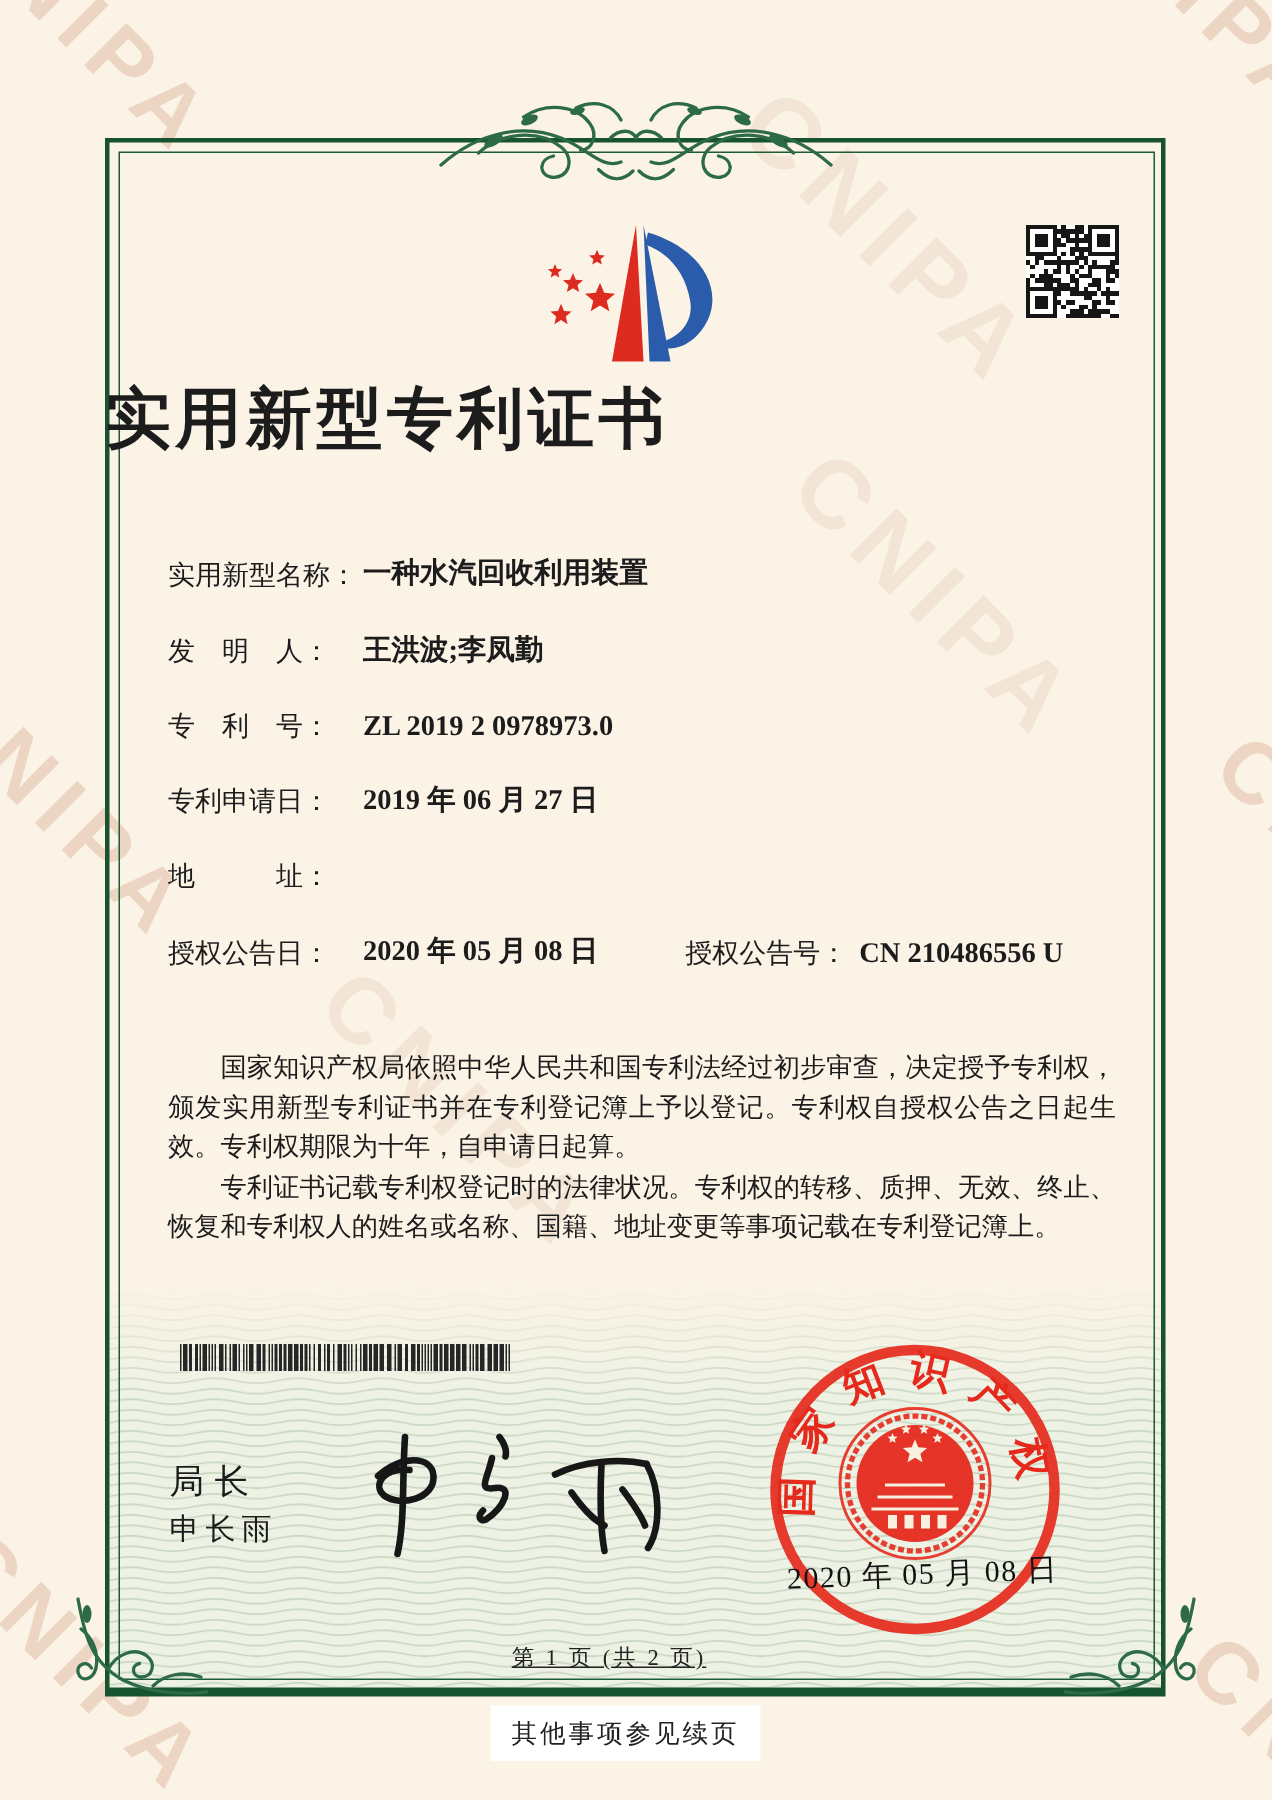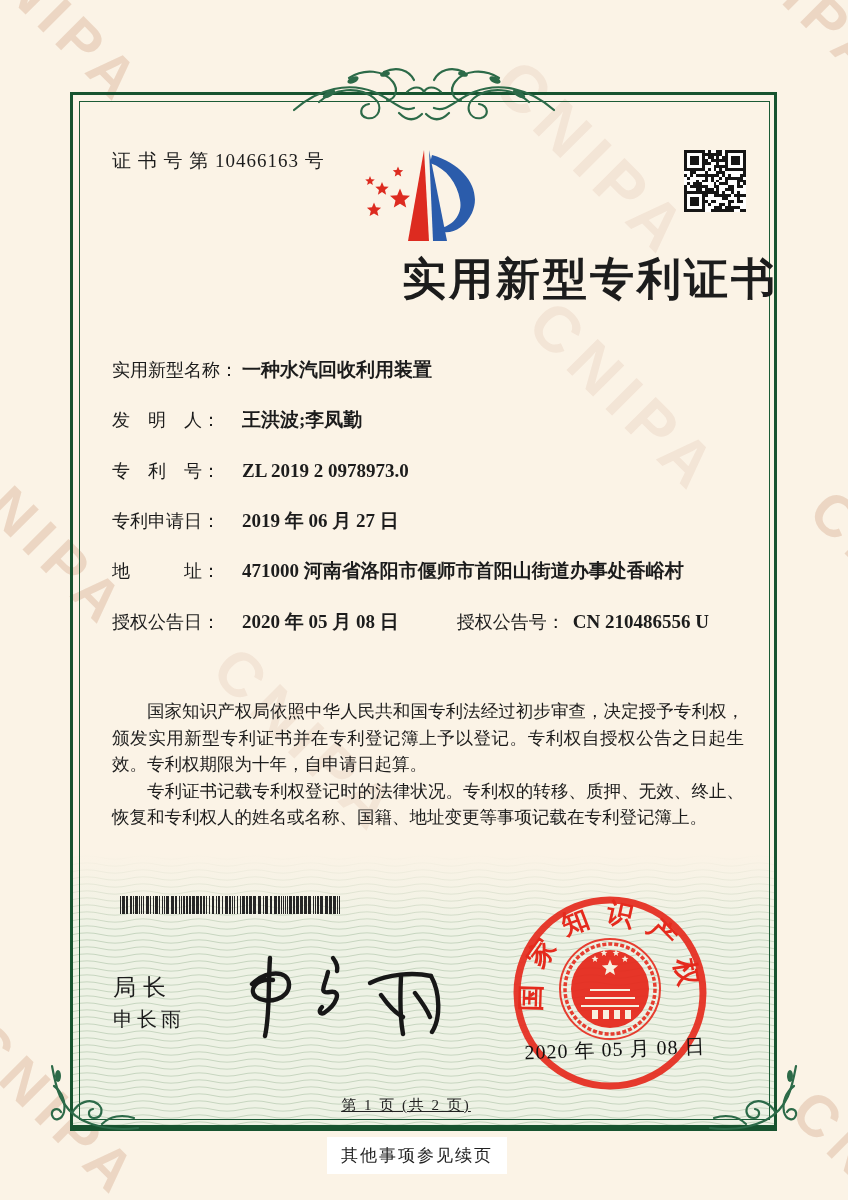--- a/index.html
+++ b/index.html
@@ -23,25 +23,25 @@
   .frame-inner{position:absolute;z-index:3;left:79px;top:101px;width:689px;height:1017px;
                border:1px solid #1b5b36;}
   .ornament{position:absolute;z-index:4;}
   .orn-right{transform:scaleX(-1);}
 
   .content{position:absolute;z-index:5;left:0;top:0;width:848px;height:1200px;}
 
   .cert-no{position:absolute;left:112px;top:148px;font-size:19px;letter-spacing:1px;}
   .logo{position:absolute;left:356px;top:138px;}
   .qr{position:absolute;left:684px;top:150px;}
-  .title{position:absolute;left:70px;top:250px;width:708px;text-align:right;
+  .title{position:absolute;left:70px;top:250px;width:708px;text-align:left;
          font-size:44px;font-weight:600;letter-spacing:3px;}
 
   .fields{position:absolute;left:112px;top:345px;width:640px;}
-  .field-row{display:flex;align-items:center;height:50.3px;font-size:19px;}
+  .field-row{display:flex;align-items:flex-end;height:50.3px;font-size:19px;}
   .f-label{width:130px;flex-shrink:0;font-size:18px;}
   .f-label2{margin-left:58px;width:116px;flex-shrink:0;font-size:18px;}
   .f-value{white-space:nowrap;font-weight:bold;}
 
   .body-text{position:absolute;left:112px;top:698px;width:632px;
              font-size:17.5px;line-height:26.5px;text-align:justify;}
   .body-text p{margin:0;text-indent:2em;}
 
   .barcode{position:absolute;left:120px;top:896px;}
 
@@ -124,21 +124,20 @@
         <path d="M12,28 C20,34 24,44 22,54 C20,62 12,64 10,57 C9,51 16,49 19,54"></path>
         <path d="M30,55 C36,44 48,40 56,46 C62,51 60,60 52,60 C46,60 45,52 51,51"></path>
         <path d="M60,66 C68,58 80,56 92,60"></path>
         <ellipse cx="16" cy="18" rx="3" ry="6" fill="#2c6a48" stroke="none"></ellipse>
       </g>
     </svg>
   </div>
 
   <div class="content">
 
-    <div class="cert-no">证 书 号 第 10466163 号</div>
 
     <div class="logo">
       <svg width="122" height="110" viewBox="0 0 122 110">
         <polygon points="68,12 73,103 52,103" fill="#dd2b20"></polygon>
         <polygon points="73,12 91,103 77,103" fill="#2b5cab"></polygon>
         <path d="M76,17 C110,27 126,53 116,75 C108,92 91,99 80,91 C96,89 107,77 104,62 C101,45 91,31 74,25 Z" fill="#2b5cab"></path>
         <polygon fill="#dd2b20" points="44.0,50.5 46.8,57.2 54.0,57.8 48.5,62.5 50.2,69.5 44.0,65.7 37.8,69.5 39.5,62.5 34.0,57.8 41.2,57.2"></polygon>
         <polygon fill="#dd2b20" points="26.0,44.0 27.9,48.5 32.7,48.8 29.0,52.0 30.1,56.7 26.0,54.1 21.9,56.7 23.0,52.0 19.3,48.8 24.1,48.5"></polygon>
         <polygon fill="#dd2b20" points="42.0,28.5 43.5,32.0 47.2,32.3 44.4,34.8 45.2,38.4 42.0,36.5 38.8,38.4 39.6,34.8 36.8,32.3 40.5,32.0"></polygon>
         <polygon fill="#dd2b20" points="14.0,38.0 15.3,41.2 18.8,41.5 16.1,43.7 16.9,47.0 14.0,45.3 11.1,47.0 11.9,43.7 9.2,41.5 12.7,41.2"></polygon>
@@ -420,21 +419,20 @@
       <div class="field-row">
         <span class="f-label">专　利　号：</span>
         <span class="f-value">ZL 2019 2 0978973.0</span>
       </div>
       <div class="field-row">
         <span class="f-label">专利申请日：</span>
         <span class="f-value">2019 年 06 月 27 日</span>
       </div>
       <div class="field-row">
         <span class="f-label">地　　　址：</span>
-        <span class="f-value">471000 河南省洛阳市偃师市首阳山街道办事处香峪村</span>
       </div>
       <div class="field-row">
         <span class="f-label">授权公告日：</span>
         <span class="f-value">2020 年 05 月 08 日</span>
         <span class="f-label2">授权公告号：</span>
         <span class="f-value">CN 210486556 U</span>
       </div>
     </div>
 
     <div class="body-text">

